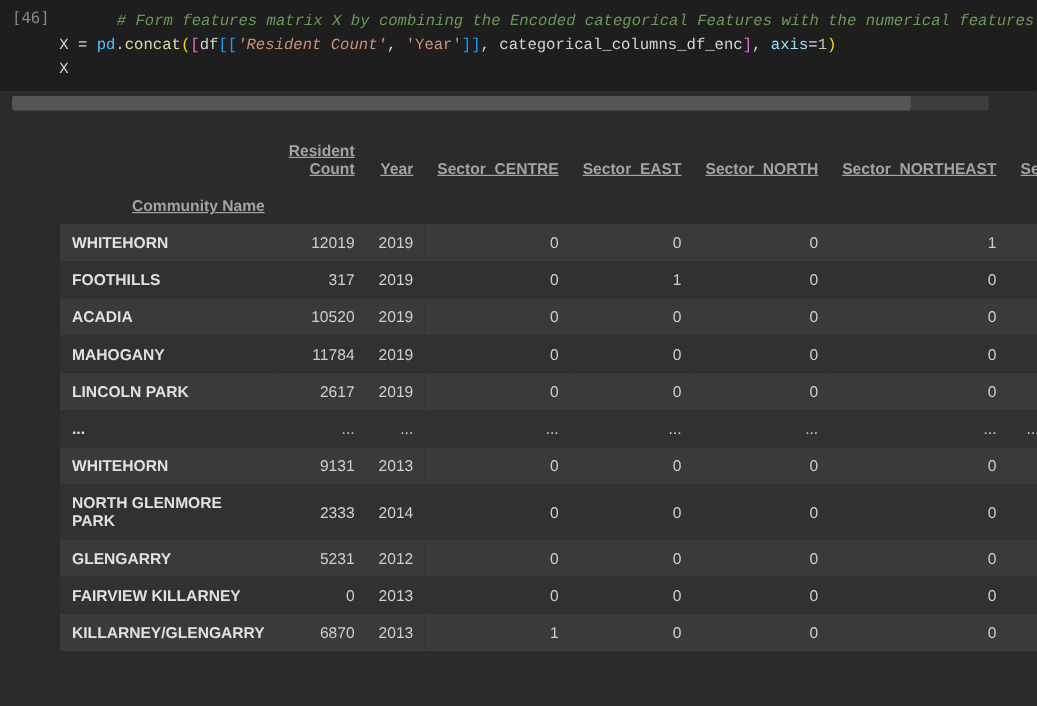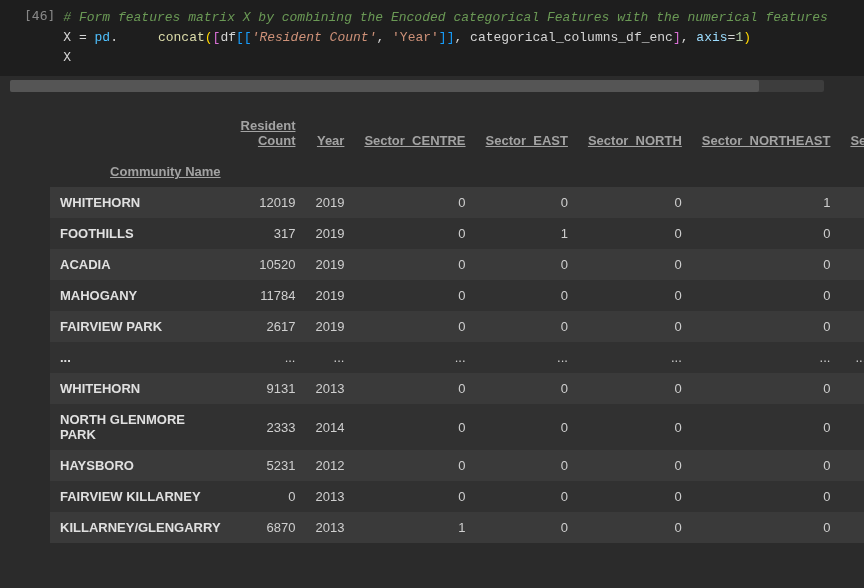--- a/index.html
+++ b/index.html
@@ -14,36 +14,36 @@
   }
   .cell {
     display: flex;
     background: #1e1e1e;
     padding: 8px 0 8px 0;
   }
   .prompt {
     color: #888;
     font-family: Consolas, monospace;
     font-size: 13px;
-    padding: 0 8px 0 24px;
+    padding: 0 8px 0 10px;
     white-space: nowrap;
     flex-shrink: 0;
   }
   .code {
     font-family: Consolas, "Courier New", monospace;
     font-size: 13px;
     line-height: 1.55;
     white-space: pre;
     flex: 1;
   }
-  .c-comment { color: #6a9955; font-style: italic; }
+  .c-comment { color: #6a9955; font-style: italic; margin-left: 48px; }
   .c-ident   { color: #d4d4d4; }
   .c-op      { color: #d4d4d4; }
   .c-func    { color: #4fc1ff; }
-  .c-method  { color: #dcdcaa; margin-left: 40px; }
+  .c-method  { color: #dcdcaa; }
   .c-string  { color: #ce9178; font-style: italic; }
   .c-string2 { color: #ce9178; }
   .c-num     { color: #b5cea8; }
   .c-kwarg   { color: #9cdcfe; }
   .c-paren   { color: #ffd700; }
   .c-brk     { color: #da70d6; }
   .c-brk2    { color: #179fff; }
 
   .output {
     padding: 18px 0 10px 50px;
@@ -165,21 +165,21 @@
           <th>MAHOGANY</th>
           <td>11784</td>
           <td>2019</td>
           <td>0</td>
           <td>0</td>
           <td>0</td>
           <td>0</td>
           <td></td>
         </tr>
         <tr class="odd">
-          <th>FAIRVIEW PARK</th>
+          <th>LINCOLN PARK</th>
           <td>2617</td>
           <td>2019</td>
           <td>0</td>
           <td>0</td>
           <td>0</td>
           <td>0</td>
           <td></td>
         </tr>
         <tr class="even">
           <th>...</th>
@@ -205,21 +205,21 @@
           <th>NORTH GLENMORE<br>PARK</th>
           <td>2333</td>
           <td>2014</td>
           <td>0</td>
           <td>0</td>
           <td>0</td>
           <td>0</td>
           <td></td>
         </tr>
         <tr class="odd">
-          <th>HAYSBORO</th>
+          <th>GLENGARRY</th>
           <td>5231</td>
           <td>2012</td>
           <td>0</td>
           <td>0</td>
           <td>0</td>
           <td>0</td>
           <td></td>
         </tr>
         <tr class="even">
           <th>FAIRVIEW KILLARNEY</th>

